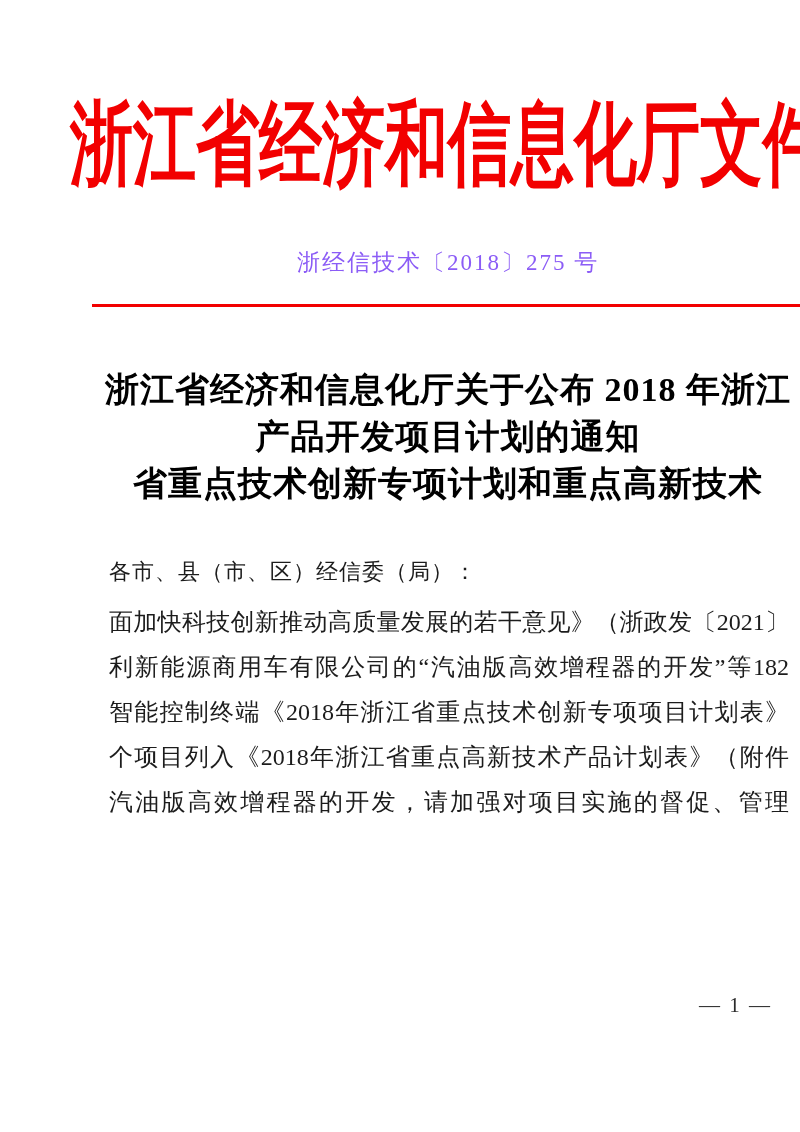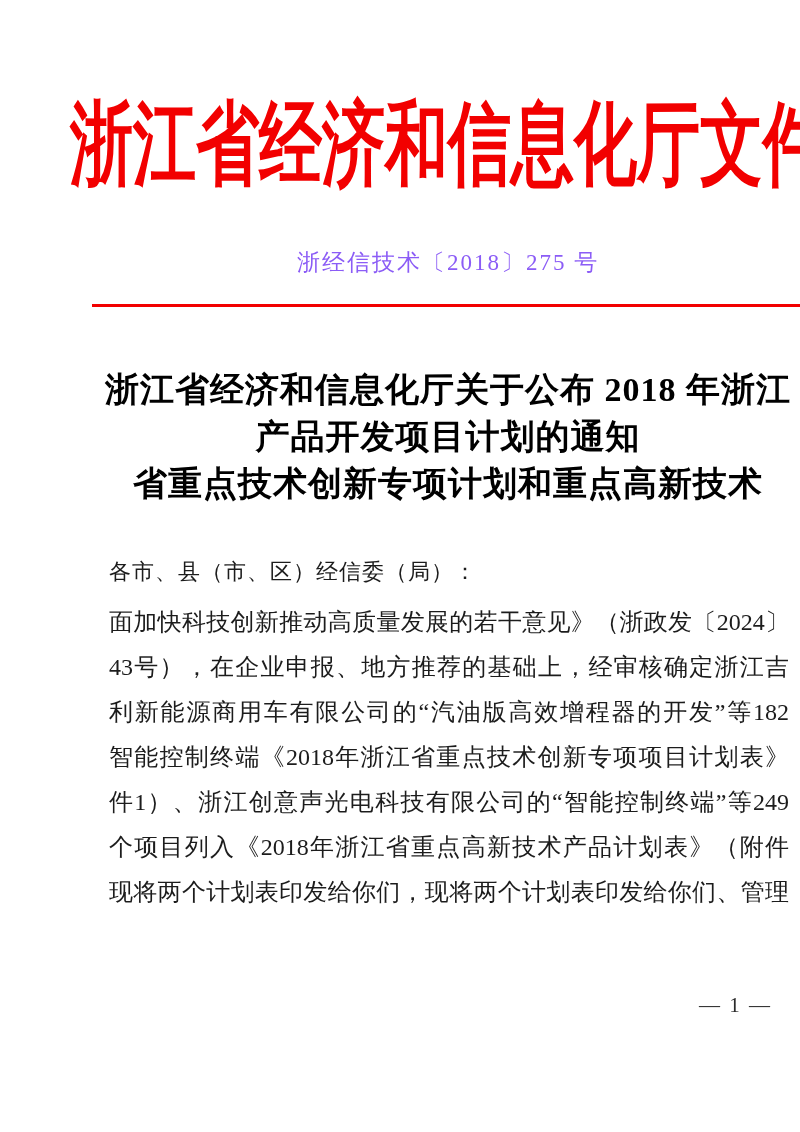--- a/index.html
+++ b/index.html
@@ -115,24 +115,22 @@
 
   <div class="doc-title">
     <div>浙江省经济和信息化厅关于公布 2018 年浙江</div>
     <div>产品开发项目计划的通知</div>
     <div>省重点技术创新专项计划和重点高新技术</div>
   </div>
 
   <div class="salutation">各市、县（市、区）经信委（局）：</div>
 
   <div class="paragraph">
-    <div class="body-line">面加快科技创新推动高质量发展的若干意见》（浙政发〔2024〕</div>
-    <div class="body-line">43号），在企业申报、地方推荐的基础上，经审核确定浙江吉</div>
+    <div class="body-line">面加快科技创新推动高质量发展的若干意见》（浙政发〔2021〕</div>
     <div class="body-line">利新能源商用车有限公司的“汽油版高效增程器的开发”等182</div>
     <div class="body-line">智能控制终端《2018年浙江省重点技术创新专项项目计划表》（附</div>
-    <div class="body-line">件1）、浙江创意声光电科技有限公司的“智能控制终端”等249</div>
     <div class="body-line">个项目列入《2018年浙江省重点高新技术产品计划表》（附件2）。</div>
-    <div class="body-line">现将两个计划表印发给你们，现将两个计划表印发给你们、管理</div>
+    <div class="body-line">汽油版高效增程器的开发，请加强对项目实施的督促、管理</div>
   </div>
 
   <div class="page-number">— 1 —</div>
 
 </div>
 
 </body></html>

